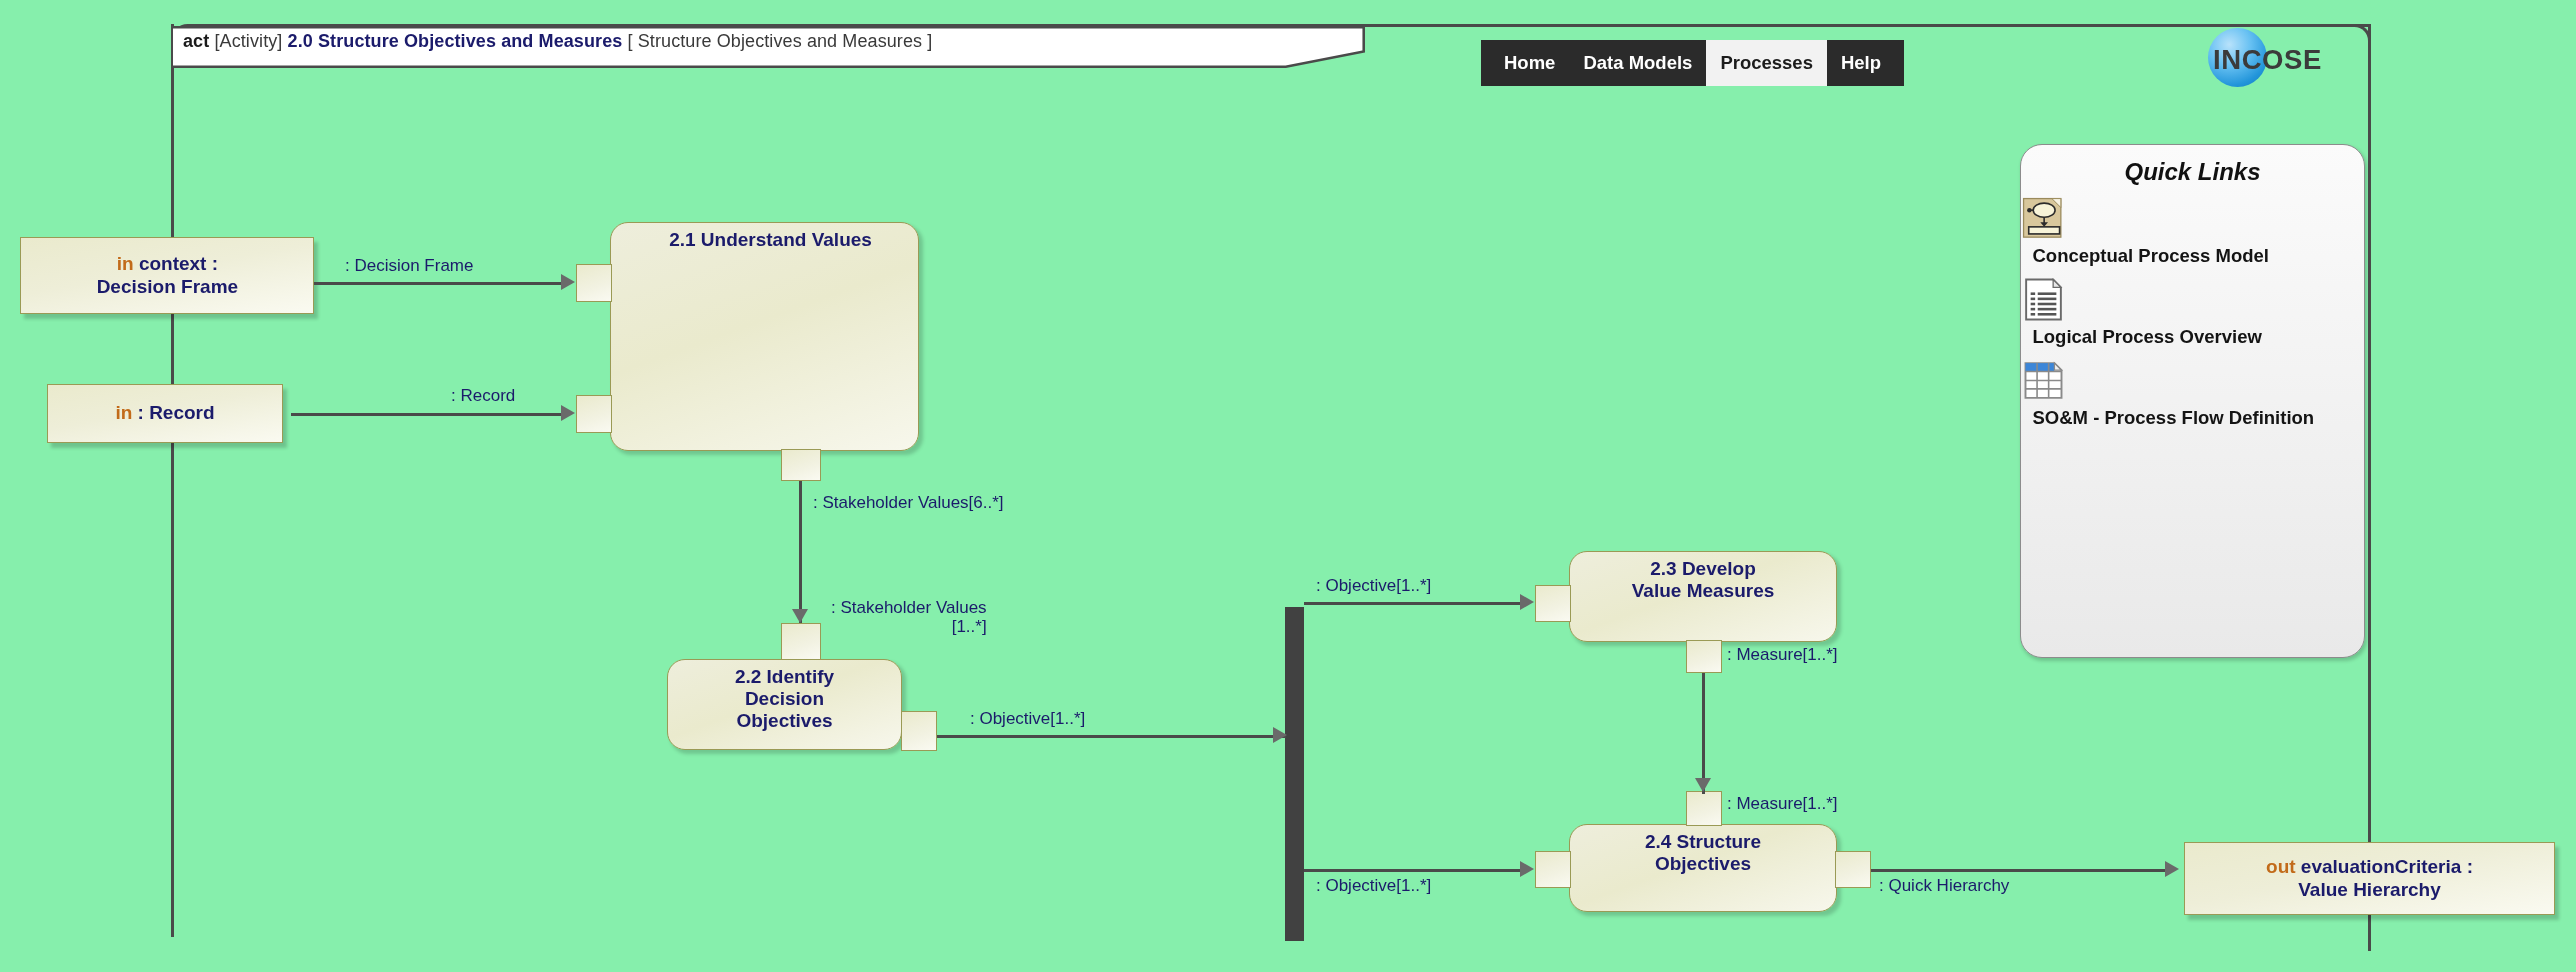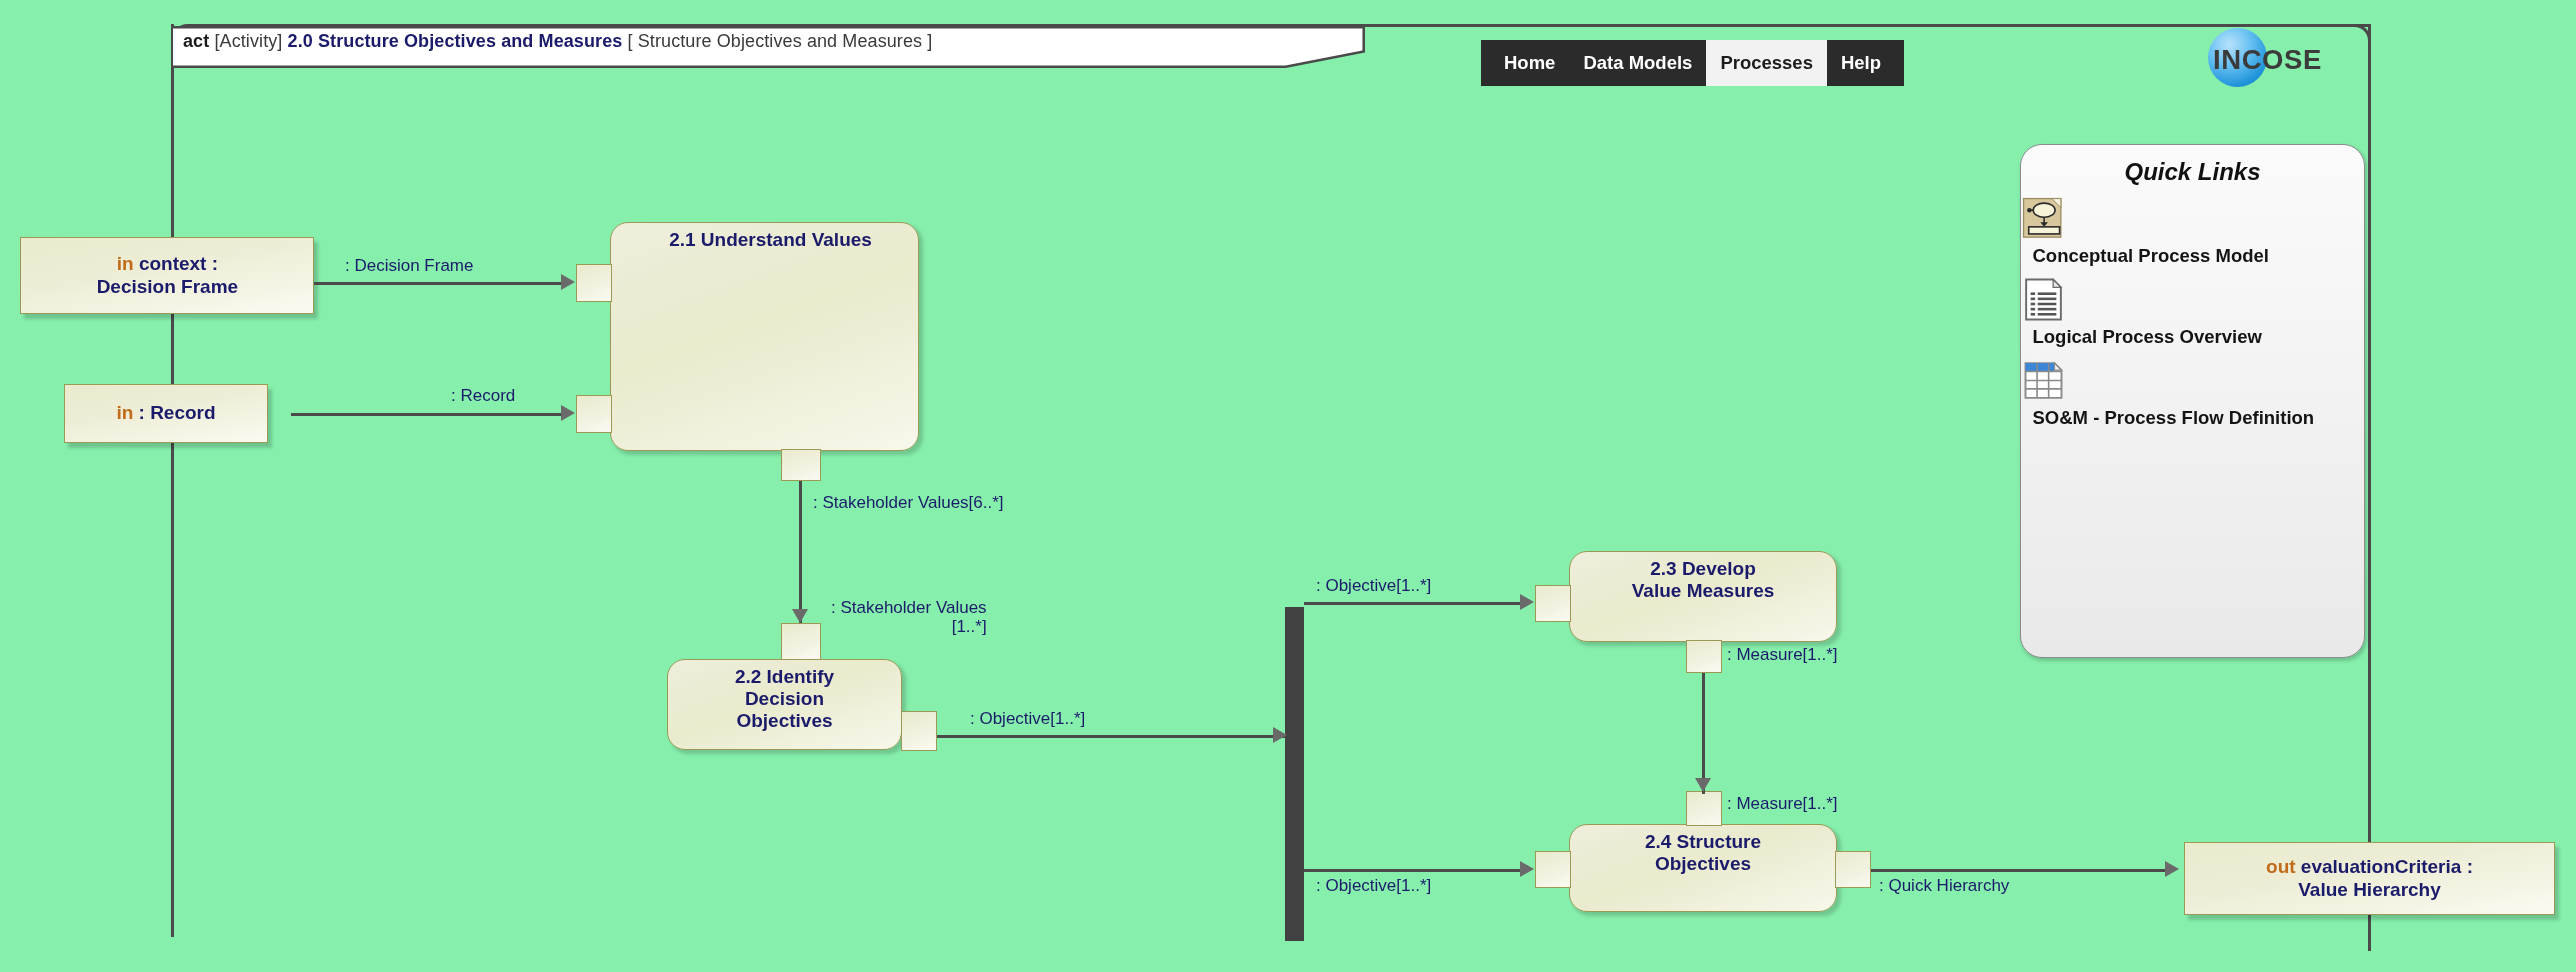--- a/index.html
+++ b/index.html
@@ -346,21 +346,21 @@
   </div>
 
   <div class="param-node" style="left:20.4px; top:237px; width:294px; height:77px;">
     <div class="param-text">
       <span class="dir">in</span>
       <span>context :</span><br>
       <span>Decision Frame</span>
     </div>
   </div>
 
-  <div class="param-node" style="left:64px; top:384px; width:204px; height:59px;">
+  <div class="param-node" style="left:47px; top:384px; width:236px; height:59px;">
     <div class="param-text">
       <span class="dir">in</span>
       <span>: Record</span>
     </div>
   </div>
 
   <div class="param-node" style="left:2184px; top:842px; width:371px; height:73px;">
     <div class="param-text">
       <span class="dir">out</span>
       <span>evaluationCriteria :</span><br>

